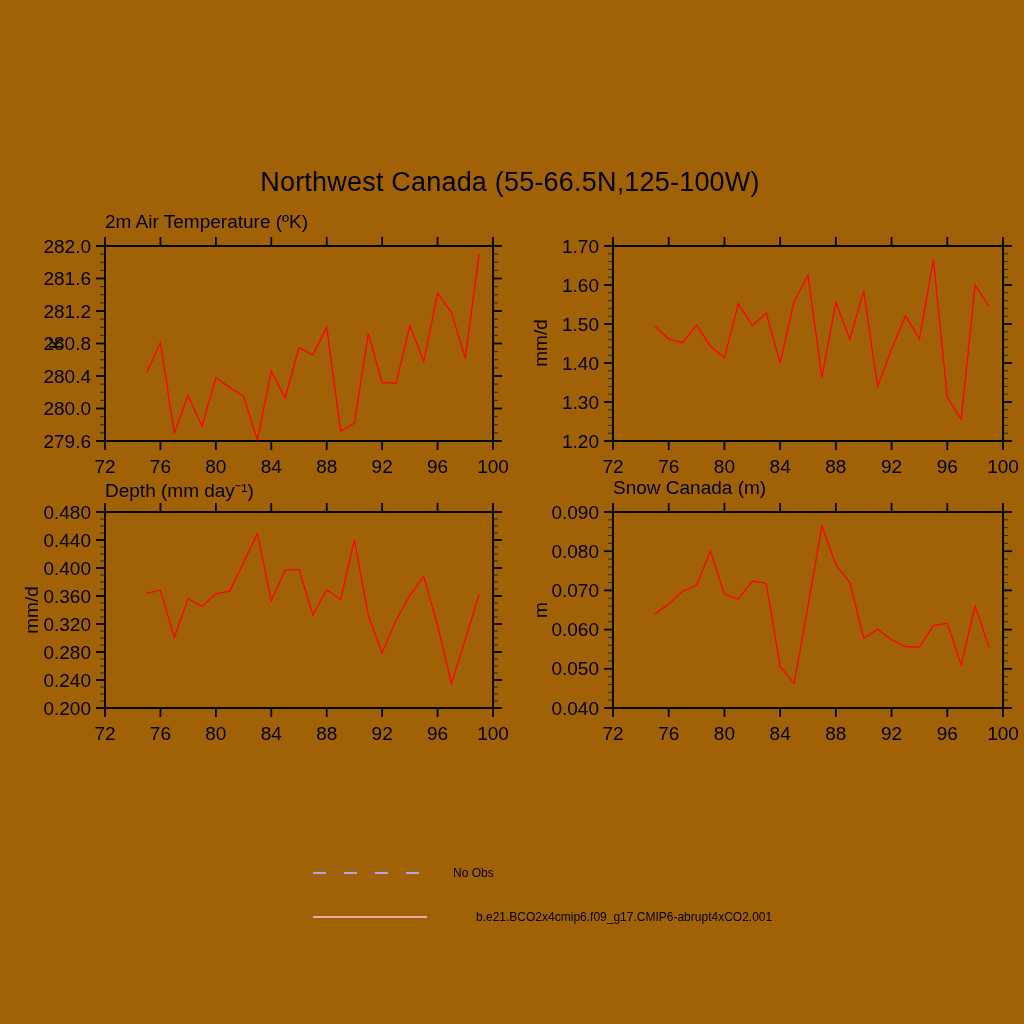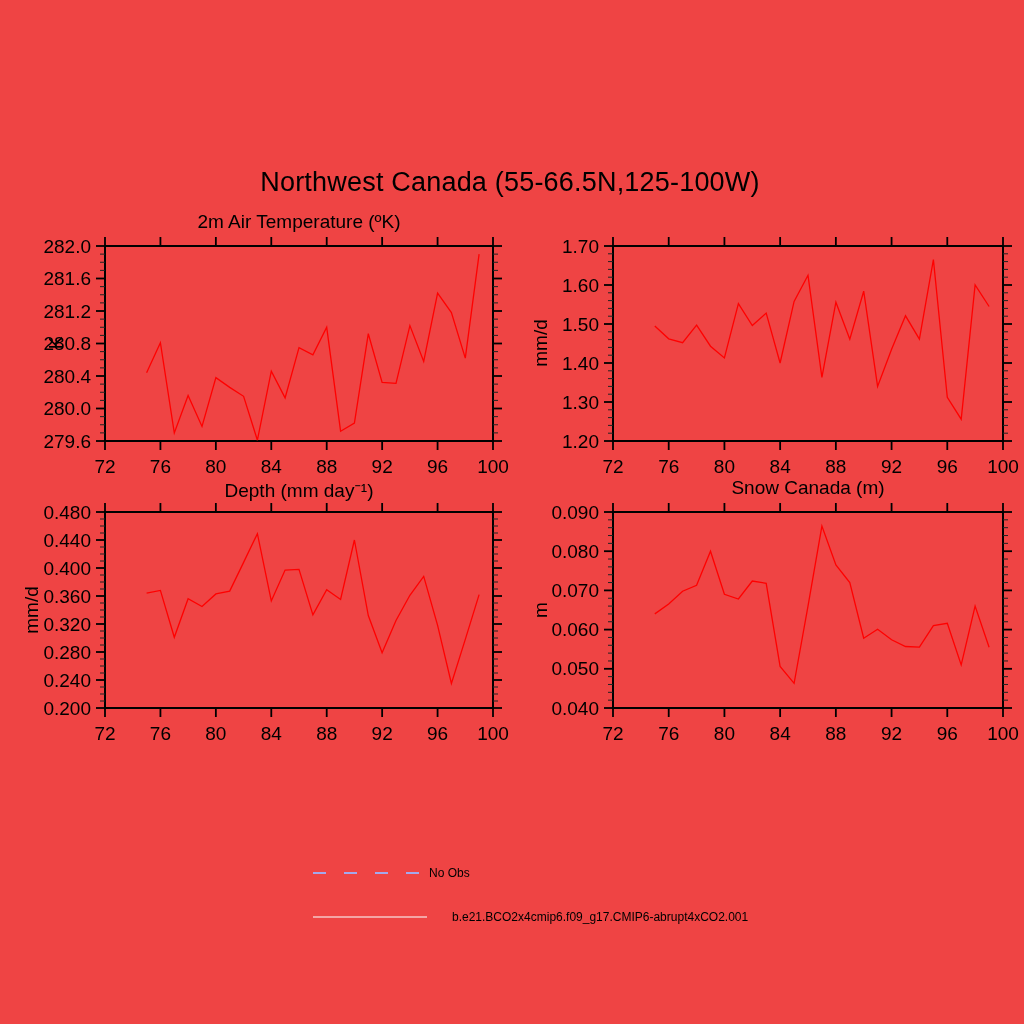--- a/index.html
+++ b/index.html
@@ -1,36 +1,36 @@
 <!DOCTYPE html>
 <html><head>
 <meta charset="utf-8">
 <style>
   html,body{margin:0;padding:0;background:#ffffff;}
-  .page{position:relative;width:1024px;height:1024px;background:#ef4444;
+  .page{position:relative;width:1024px;height:1024px;background:#a16207;
         font-family:"Liberation Sans",sans-serif;color:#000;overflow:hidden;}
   .main-title{position:absolute;top:167px;left:0;width:1020px;text-align:center;
               font-size:27px;letter-spacing:0.2px;}
-  .panel-title{position:absolute;text-align:center;font-size:19px;height:22px;}
+  .panel-title{position:absolute;font-size:19px;height:22px;}
   #pt0{left:105px;width:388px;top:211px;}
   #pt1{left:613px;width:390px;top:211px;}
   #pt2{left:105px;width:388px;top:477px;}
   #pt3{left:613px;width:390px;top:477px;}
   .yunit{position:absolute;width:100px;height:22px;text-align:center;font-size:19px;
          transform:rotate(-90deg);}
   #yu0{left:6px;top:332px;}
   #yu1{left:491px;top:332px;}
   #yu2{left:-18px;top:599px;}
   #yu3{left:491px;top:599px;}
   #charts{position:absolute;left:0;top:0;}
   #charts text{font-family:"Liberation Sans",sans-serif;fill:#000;}
   .legend-swatch{position:absolute;}
   #lsw0{left:312px;top:869px;}
   #lsw1{left:312px;top:913px;}
-  .legend-label{position:absolute;font-size:12px;line-height:14px;white-space:nowrap;}
+  .legend-label{position:absolute;font-size:12px;line-height:14px;white-space:nowrap;margin-left:24px;}
   #ll0{left:429px;top:866px;}
   #ll1{left:452px;top:910px;}
 </style>
 </head>
 <body>
 
 <div class="page">
 
   <div class="main-title">Northwest Canada (55-66.5N,125-100W)</div>
 

